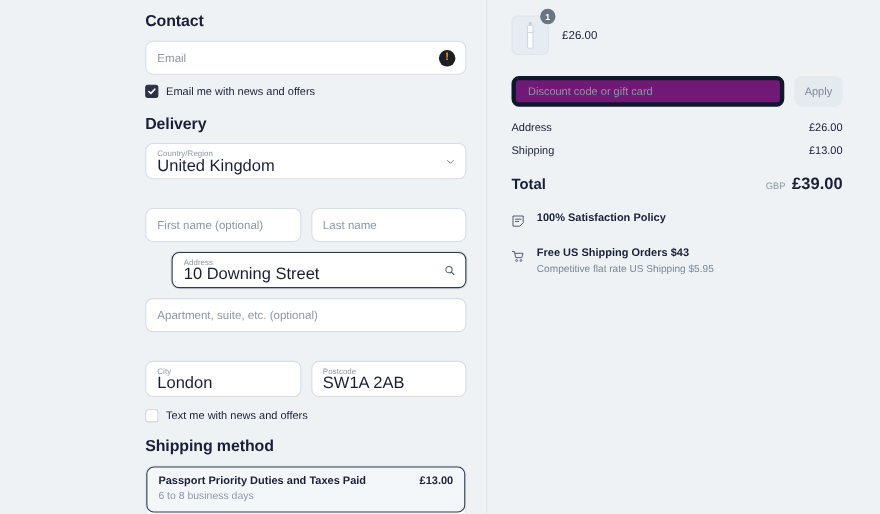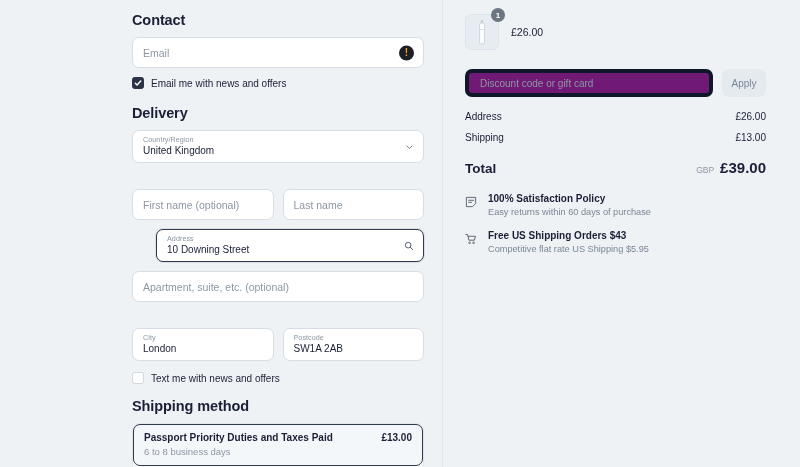--- a/index.html
+++ b/index.html
@@ -46,21 +46,21 @@
   }
   .field.filled { height: 33px; padding-top: 1px; }
   .field .ph {
     font-size: 10.5px; color: #8d97a4;
   }
   .field .lbl {
     position: absolute; top: 4px; left: 10px;
     font-size: 7.2px; color: #8d97a4; letter-spacing: 0.05px;
   }
   .field .val {
-    font-size: 10px; color: #1a1f36; margin-top: 7px;
+    font-size: 15px; color: #1a1f36; margin-top: 7px;
   }
   .row2 { display: flex; gap: 9px; margin-top: 26px; }
   .row2 .field { flex: 1; }
 
   .icon-right {
     position: absolute; right: 9px; top: 50%;
     transform: translateY(-50%);
     display: flex; align-items: center;
   }
   .warn-badge {
@@ -317,21 +317,20 @@
     <div class="policy">
       <span class="policy-icon">
         <svg width="12" height="12" viewBox="0 0 14 14">
             <path d="M1.6 1.6 h10.8 v7.2 l-3.6 3.6 h-7.2 z" stroke="#4a5462" stroke-width="1" fill="none" stroke-linejoin="round"></path>
             <path d="M4.2 5 h6" stroke="#4a5462" stroke-width="1" stroke-linecap="round"></path>
             <path d="M4.2 7.4 h3.4" stroke="#4a5462" stroke-width="1" stroke-linecap="round"></path>
           </svg>
       </span>
       <div>
         <div class="policy-title">100% Satisfaction Policy</div>
-        <div class="policy-sub">Easy returns within 60 days of purchase</div>
       </div>
     </div>
 
     <div class="policy second">
       <span class="policy-icon">
         <svg width="12" height="12" viewBox="0 0 14 14">
             <path d="M1 1.8 h2 l1.6 6.6 h6.3 l1.3-4.6 h-8.4" stroke="#4a5462" stroke-width="1" fill="none" stroke-linecap="round" stroke-linejoin="round"></path>
             <circle cx="5.4" cy="11.4" r="1" stroke="#4a5462" stroke-width="0.9" fill="none"></circle>
             <circle cx="10" cy="11.4" r="1" stroke="#4a5462" stroke-width="0.9" fill="none"></circle>
           </svg>

